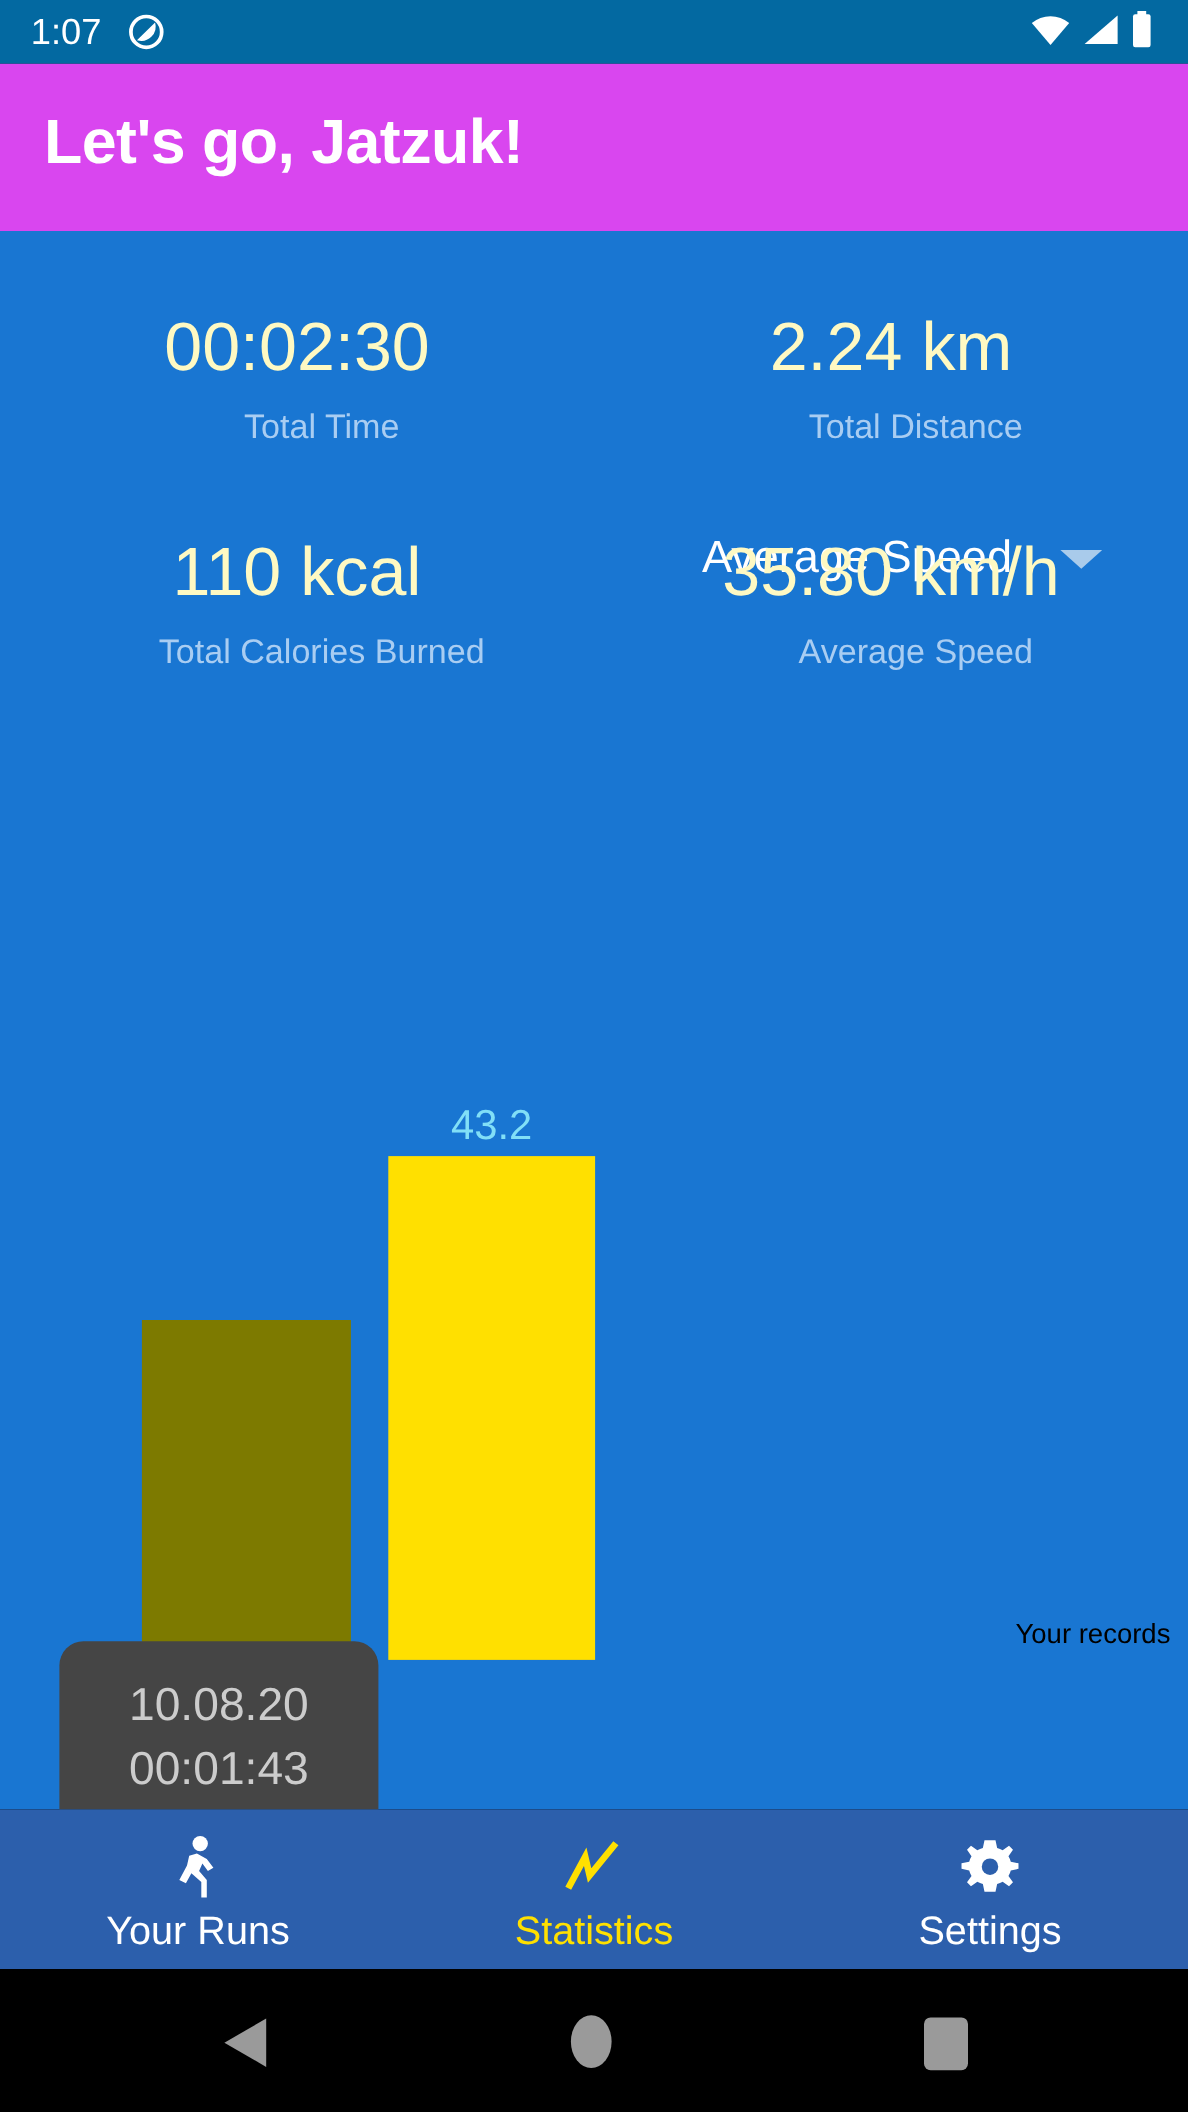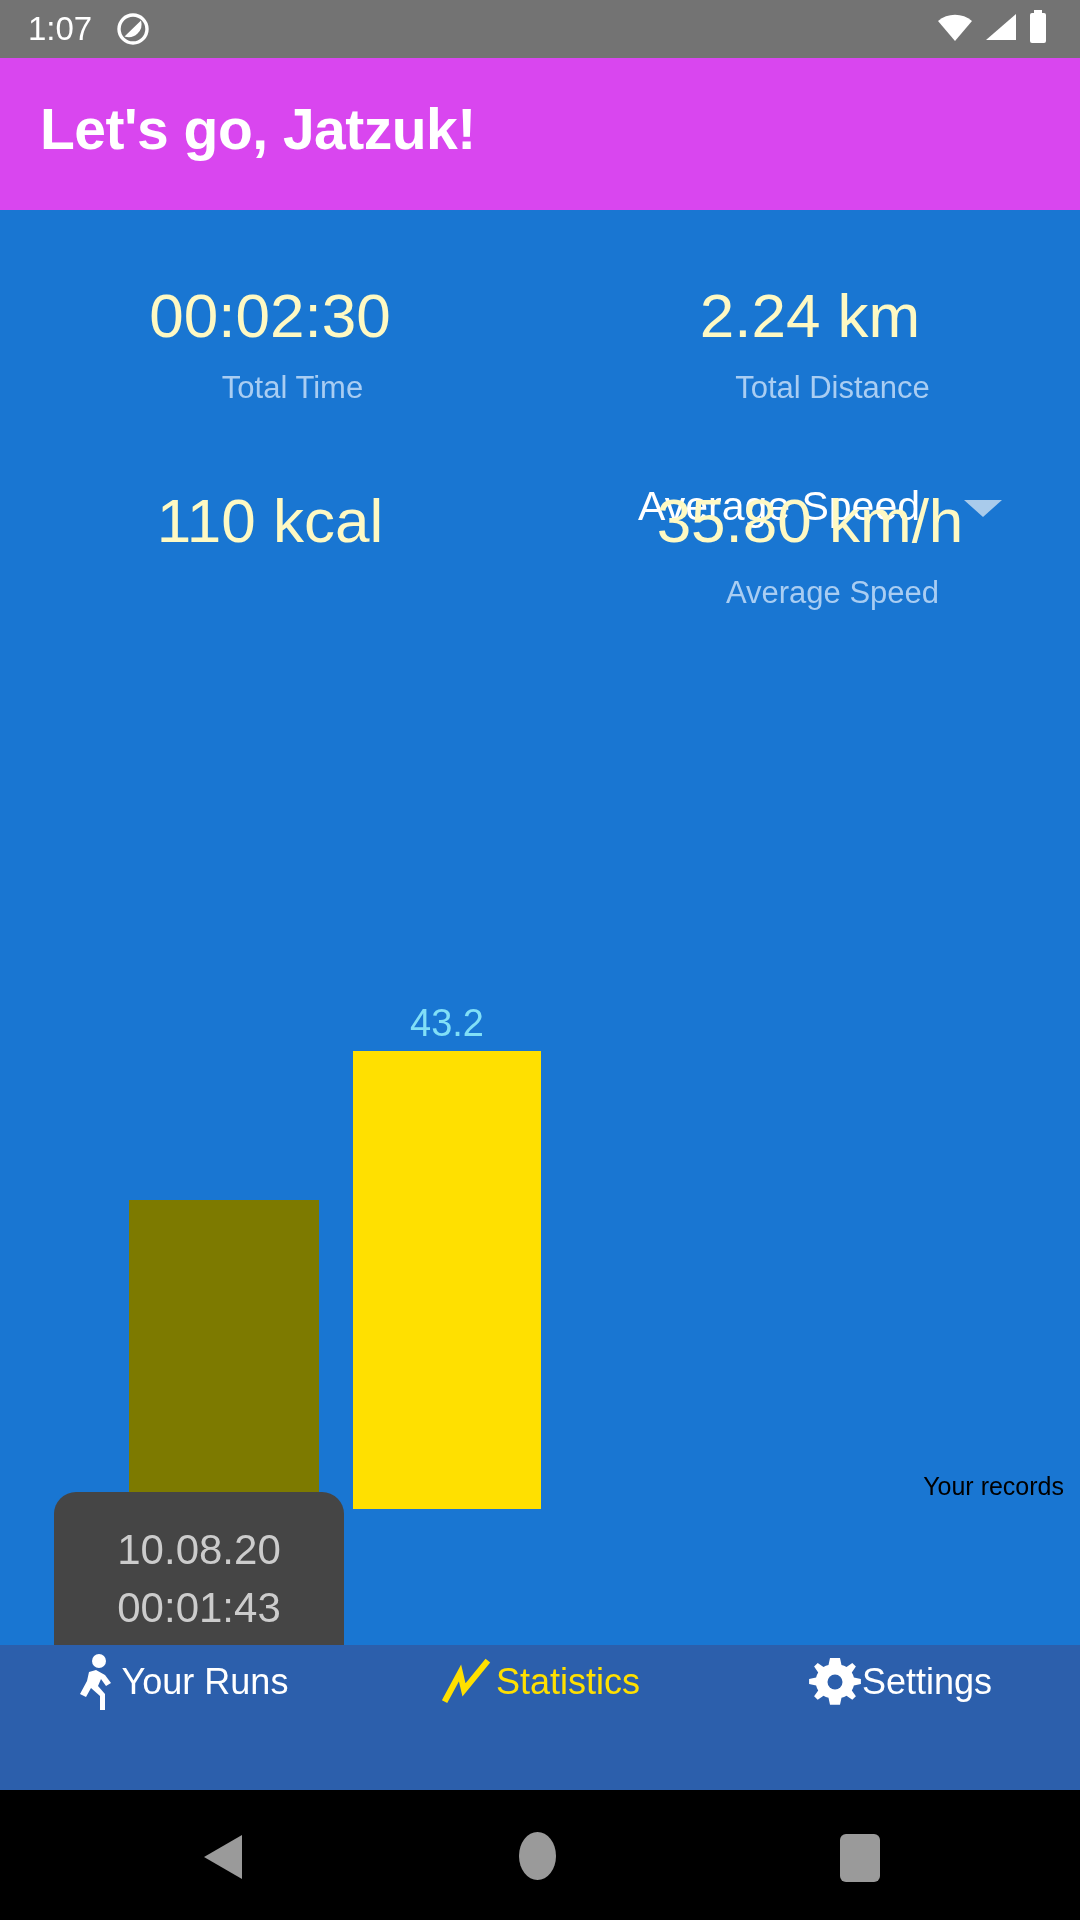--- a/index.html
+++ b/index.html
@@ -13,21 +13,21 @@
     font-family: "Liberation Sans", sans-serif;
     overflow: hidden;
     position: relative;
   }
 
   
   #status-bar {
     position: absolute;
     left: 0; top: 0;
     width: 1080px; height: 58px;
-    background: #737373;
+    background: #0369a1;
     display: flex;
     align-items: center;
     box-sizing: border-box;
     padding: 0 32px 0 28px;
   }
   #status-clock {
     color: #ffffff;
     font-size: 33px;
     font-weight: 400;
     letter-spacing: 0px;
@@ -214,22 +214,22 @@
   #bottom-nav {
     position: absolute;
     left: 0; top: 1645px;
     width: 1080px; height: 145px;
     background: #2c5fac;
     display: flex;
   }
   .nav-item {
     flex: 1;
     display: flex;
-    flex-direction: row;
-    align-items: flex-start;
+    flex-direction: column;
+    align-items: center;
     justify-content: center;
     padding-top: 8px;
     box-sizing: border-box;
   }
   .nav-icon {
     height: 58px;
     display: flex;
     align-items: center;
     justify-content: center;
   }
@@ -319,20 +319,21 @@
   <div class="stat-cell" id="cell-time">
     <div class="stat-value">00:02:30</div>
     <div class="stat-label">Total Time</div>
   </div>
   <div class="stat-cell" id="cell-distance">
     <div class="stat-value">2.24 km</div>
     <div class="stat-label">Total Distance</div>
   </div>
   <div class="stat-cell" id="cell-calories">
     <div class="stat-value">110 kcal</div>
+    <div class="stat-label">Total Calories Burned</div>
   </div>
   <div class="stat-cell" id="cell-speed">
     <div class="stat-value">35.80 km/h</div>
     <div class="stat-label">Average Speed</div>
   </div>
 
   <div id="chart">
     <div class="bar" id="bar-0"></div>
     <div class="bar" id="bar-1"></div>
     <div id="bar-1-value">43.2</div>

